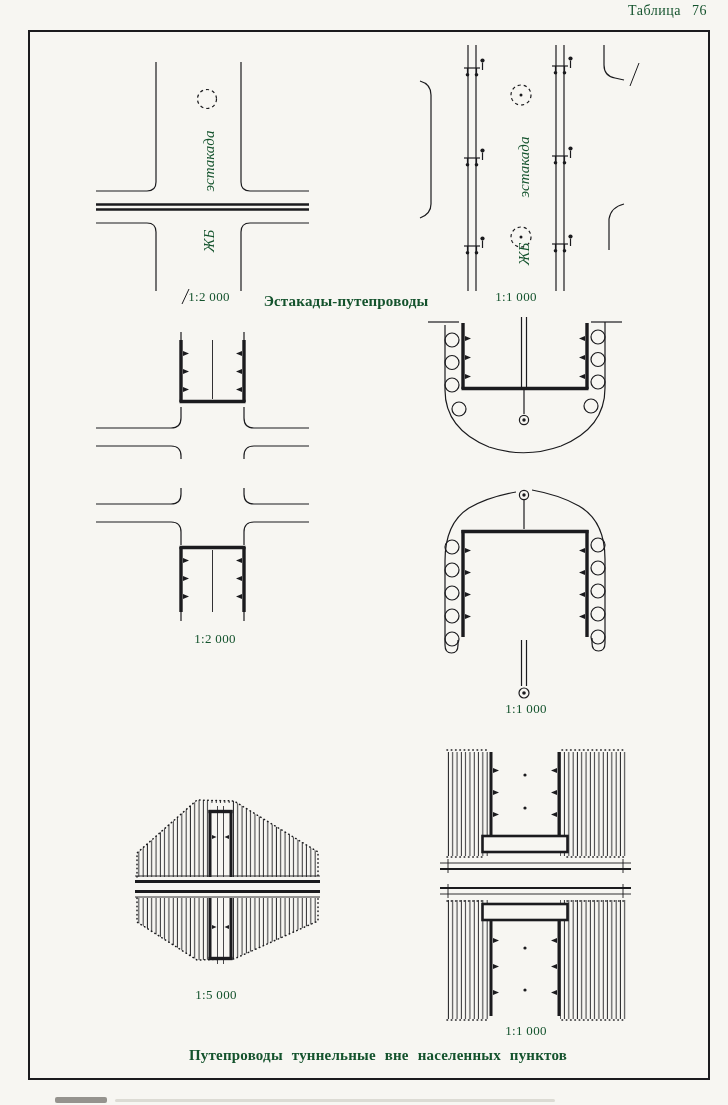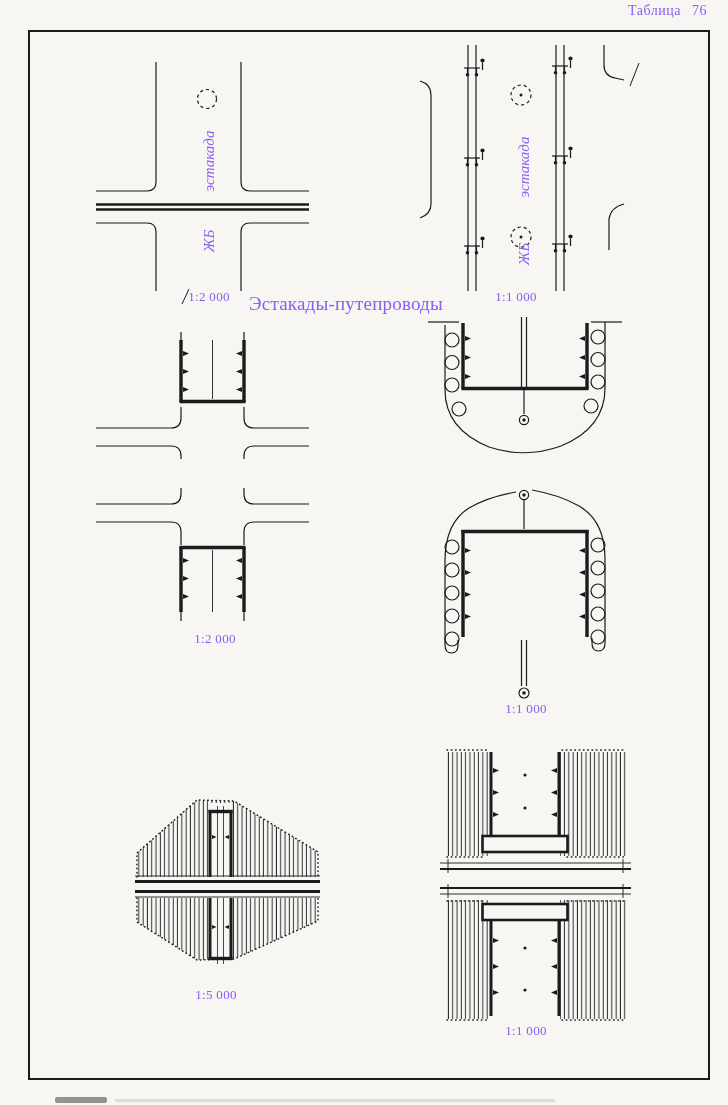--- a/index.html
+++ b/index.html
@@ -1,34 +1,34 @@
 <!DOCTYPE html>
 <html><head>
 <meta charset="utf-8">
 <style>
   html,body { margin:0; padding:0; background:#e9e8e4; }
   .page {
     position:relative; width:728px; height:1105px;
     background:#f7f6f2; overflow:hidden;
-    font-family:"Liberation Serif", serif; color:#8b5cf6;
+    font-family:"Liberation Serif", serif; color:#14532d;
   }
   .frame {
     position:absolute; left:28px; top:30px; width:682px; height:1050px;
     border:2px solid #1b1b1e; box-sizing:border-box;
   }
   .title {
     position:absolute; top:3px; right:21px;
     font-size:14px; letter-spacing:.5px; word-spacing:7px; white-space:nowrap;
   }
   .lbl {
     position:absolute; font-size:13px; white-space:nowrap;
     transform:translateX(-50%); letter-spacing:.3px;
   }
   .caption {
-    position:absolute; font-size:19px; font-weight:normal; white-space:nowrap;
+    position:absolute; font-size:15px; font-weight:bold; white-space:nowrap;
     transform:translateX(-50%); word-spacing:5px; letter-spacing:.2px;
   }
   .vtext {
     position:absolute; font-style:italic; font-size:15px; white-space:nowrap;
     transform:translate(-50%,-50%) rotate(-90deg);
   }
   svg.art { position:absolute; left:0; top:0; }
   .artifact { position:absolute; border-radius:2px; }
 </style>
 </head>
@@ -265,17 +265,18 @@
 
   <div class="lbl" style="left:209px; top:289px;">1:2 000</div>
   <div class="caption" style="left:346px; top:293px;">Эстакады-путепроводы</div>
   <div class="lbl" style="left:516px; top:289px;">1:1 000</div>
 
   <div class="lbl" style="left:215px; top:631px;">1:2 000</div>
   <div class="lbl" style="left:526px; top:701px;">1:1 000</div>
 
   <div class="lbl" style="left:216px; top:987px;">1:5 000</div>
   <div class="lbl" style="left:526px; top:1023px;">1:1 000</div>
+  <div class="caption" style="left:378px; top:1047px;">Путепроводы туннельные вне населенных пунктов</div>
 
   <div class="artifact" style="left:55px; top:1097px; width:52px; height:6px; background:#74726c; opacity:.75;"></div>
   <div class="artifact" style="left:115px; top:1099px; width:440px; height:3px; background:#c7c4bc; opacity:.55;"></div>
 
 </div>
 
 </body></html>

